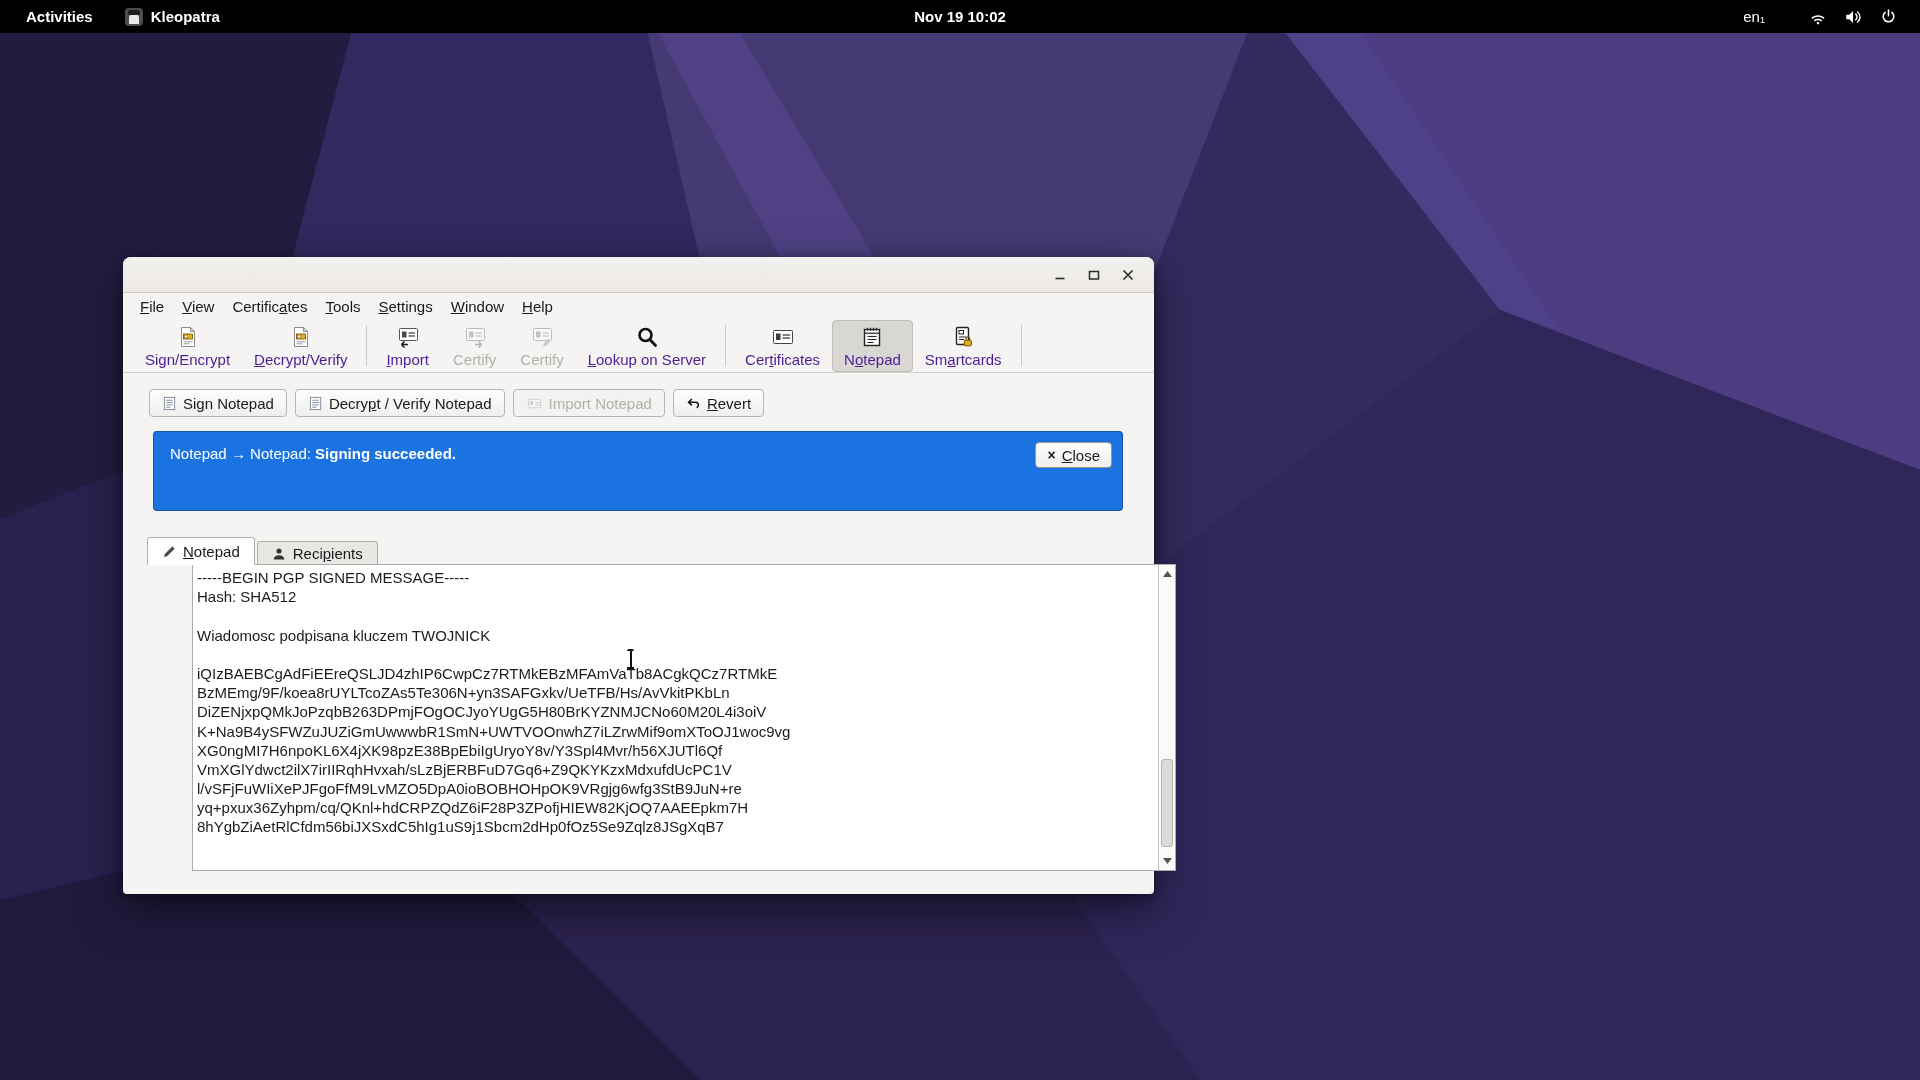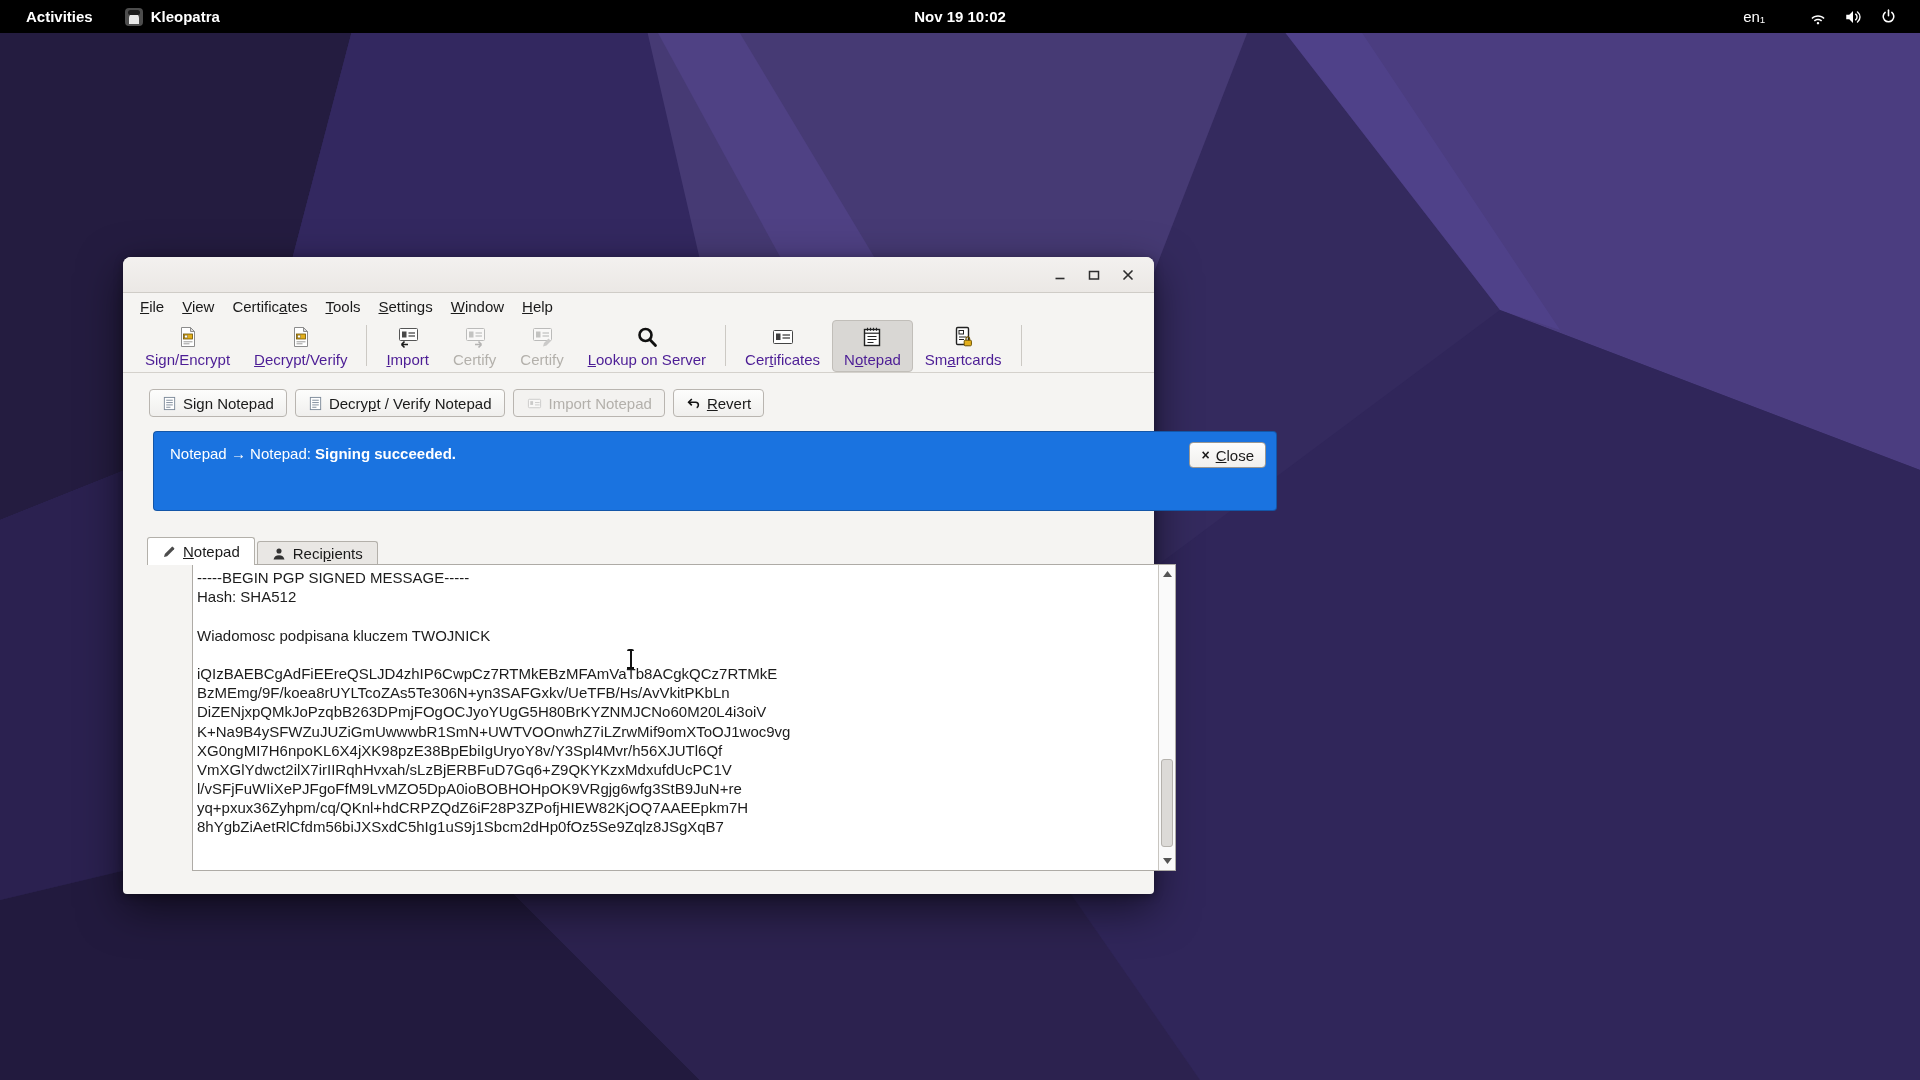--- a/index.html
+++ b/index.html
@@ -49,21 +49,21 @@
   .tsep { width:1px; align-self:stretch; margin:6px 7px; background:#ccc9c4; }
 
   
   .btnrow { position:absolute; top:132px; left:26px; display:flex; gap:8px; }
   .pbtn { display:flex; align-items:center; gap:6px; height:28px; padding:0 12px; font-size:15px; color:#1a1a1a;
           background:linear-gradient(#fdfdfc,#f0efed); border:1px solid #b9b5b0; border-radius:4px; cursor:pointer; }
   .pbtn.disabled { color:#b3b0ab; cursor:default; background:#f3f2f0; }
   .pbtn.disabled svg { opacity:.45; }
 
   
-  .banner { position:absolute; top:174px; left:30px; width:1124px; height:80px; border-radius:4px;
+  .banner { position:absolute; top:174px; left:30px; width:970px; height:80px; border-radius:4px;
             border:1px solid rgba(0,0,0,.25); color:#fff; font-size:15px; }
   .banner-text { position:absolute; top:13px; left:16px; }
   .banner-bold { font-weight:bold; }
   .banner-close { position:absolute; top:10px; right:10px; display:flex; align-items:center; gap:6px; height:26px; padding:0 11px;
             background:linear-gradient(#fdfdfc,#f0efed); border:1px solid #9a9792; border-radius:4px;
             color:#1a1a1a; font-size:15px; cursor:pointer; }
   .banner-close .x { font-weight:bold; font-size:14px; }
 
   
   .tabs { position:absolute; top:280px; left:24px; display:flex; align-items:flex-end; height:28px; }

